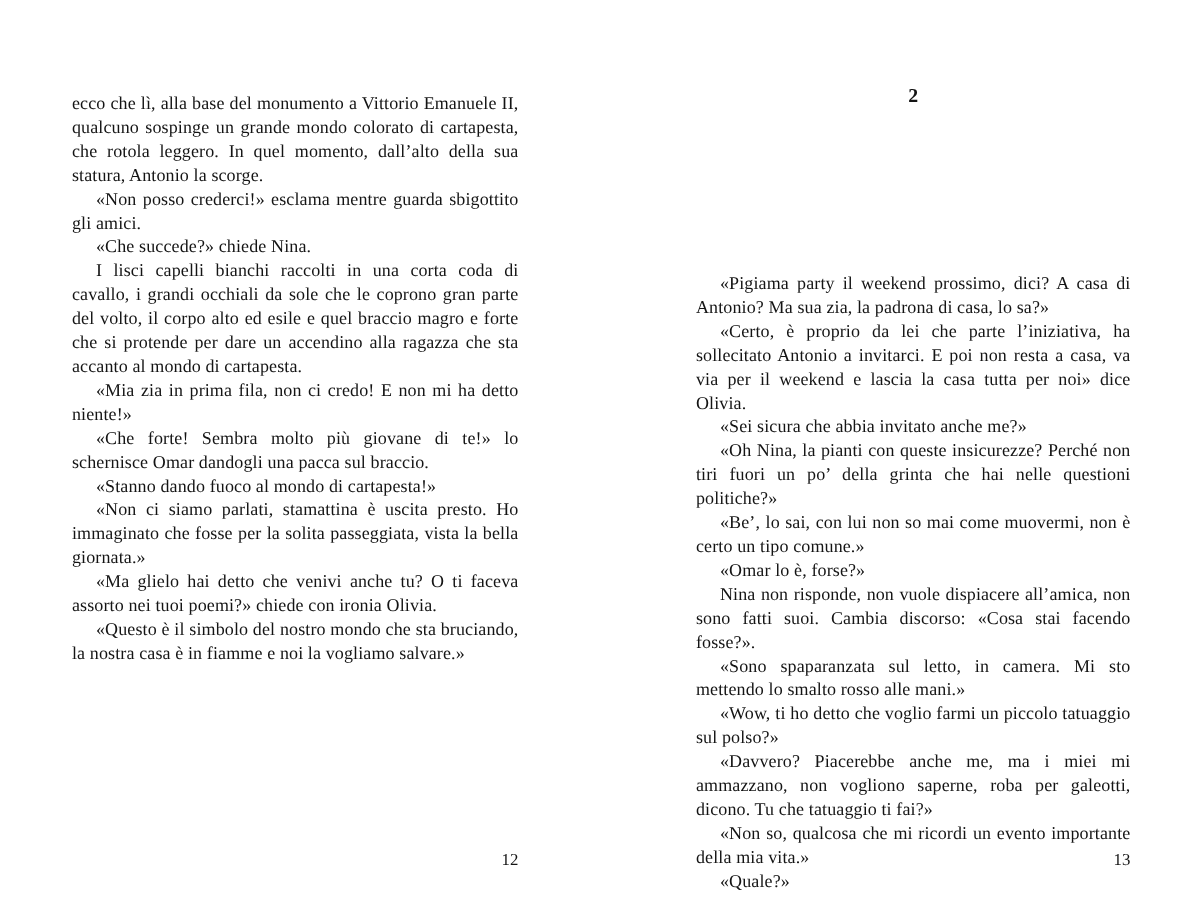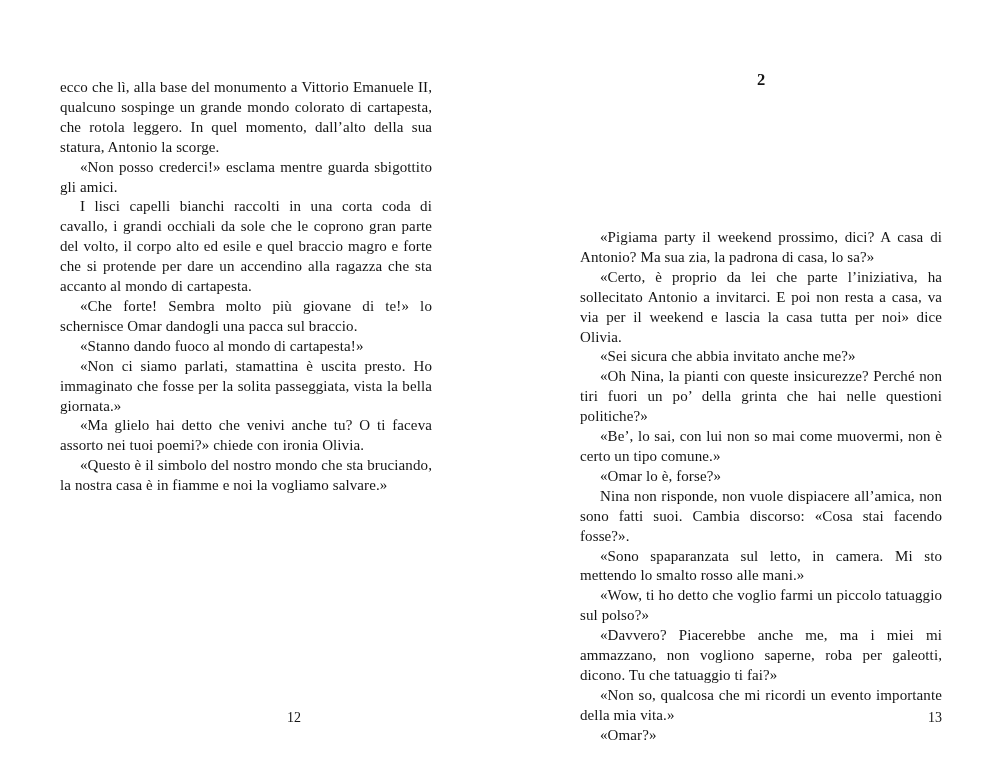--- a/index.html
+++ b/index.html
@@ -49,39 +49,40 @@
   .page-number {
     position: absolute;
     top: 710px;
     font-size: 14px;
     line-height: 16px;
     color: #141414;
   }
   .page-number-left {
     left: 60px;
     width: 372px;
-    text-align: center;
-    margin-left: 48px;
+    text-align: right;
   }
   .page-number-right {
     left: 580px;
     width: 362px;
     text-align: right;
   }
 </style>
 </head>
 <body>
 
 <div>
 
   <div class="page page-left">
     <div>
       <p class="para no-indent">ecco che lì, alla base del monumento a Vittorio Emanuele II, qualcuno sospinge un grande mondo colorato di cartapesta, che rotola leggero. In quel momento, dall’alto della sua statura, Antonio la scorge.</p>
       <p class="para">«Non posso crederci!» esclama mentre guarda sbigottito gli amici.</p>
+      <p class="para">«Che succede?» chiede Nina.</p>
       <p class="para">I lisci capelli bianchi raccolti in una corta coda di cavallo, i grandi occhiali da sole che le coprono gran parte del volto, il corpo alto ed esile e quel braccio magro e forte che si protende per dare un accendino alla ragazza che sta accanto al mondo di cartapesta.</p>
+      <p class="para">«Mia zia in prima fila, non ci credo! E non mi ha detto niente!»</p>
       <p class="para">«Che forte! Sembra molto più giovane di te!» lo schernisce Omar dandogli una pacca sul braccio.</p>
       <p class="para">«Stanno dando fuoco al mondo di cartapesta!»</p>
       <p class="para">«Non ci siamo parlati, stamattina è uscita presto. Ho immaginato che fosse per la solita passeggiata, vista la bella giornata.»</p>
       <p class="para">«Ma glielo hai detto che venivi anche tu? O ti faceva assorto nei tuoi poemi?» chiede con ironia Olivia.</p>
       <p class="para">«Questo è il simbolo del nostro mondo che sta bruciando, la nostra casa è in fiamme e noi la vogliamo salvare.»</p>
     </div>
   </div>
 
   <div class="page page-right">
     <div class="chapter-number">2</div>
@@ -90,20 +91,20 @@
       <p class="para">«Certo, è proprio da lei che parte l’iniziativa, ha sollecitato Antonio a invitarci. E poi non resta a casa, va via per il weekend e lascia la casa tutta per noi» dice Olivia.</p>
       <p class="para">«Sei sicura che abbia invitato anche me?»</p>
       <p class="para">«Oh Nina, la pianti con queste insicurezze? Perché non tiri fuori un po’ della grinta che hai nelle questioni politiche?»</p>
       <p class="para">«Be’, lo sai, con lui non so mai come muovermi, non è certo un tipo comune.»</p>
       <p class="para">«Omar lo è, forse?»</p>
       <p class="para">Nina non risponde, non vuole dispiacere all’amica, non sono fatti suoi. Cambia discorso: «Cosa stai facendo fosse?».</p>
       <p class="para">«Sono spaparanzata sul letto, in camera. Mi sto mettendo lo smalto rosso alle mani.»</p>
       <p class="para">«Wow, ti ho detto che voglio farmi un piccolo tatuaggio sul polso?»</p>
       <p class="para">«Davvero? Piacerebbe anche me, ma i miei mi ammazzano, non vogliono saperne, roba per galeotti, dicono. Tu che tatuaggio ti fai?»</p>
       <p class="para">«Non so, qualcosa che mi ricordi un evento importante della mia vita.»</p>
-      <p class="para">«Omar?»</p>
+      <p class="para">«Quale?»</p>
     </div>
   </div>
 
   <div class="page-number page-number-left">12</div>
   <div class="page-number page-number-right">13</div>
 
 </div>
 
 </body></html>

